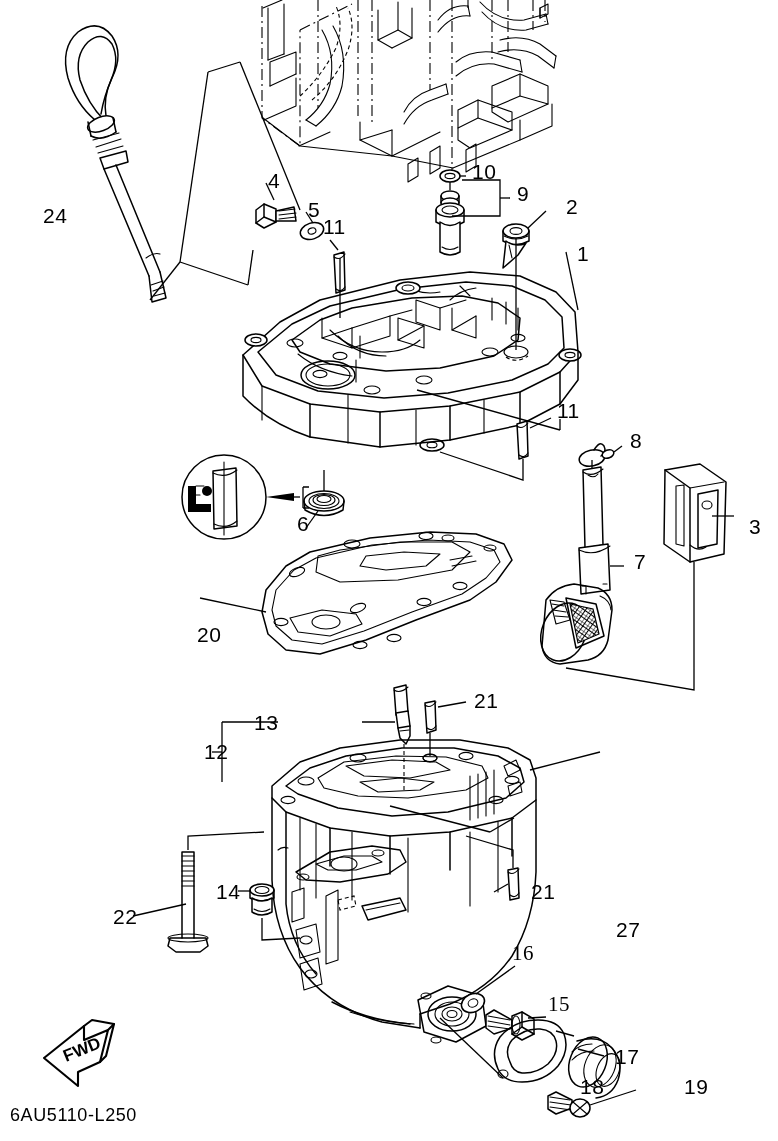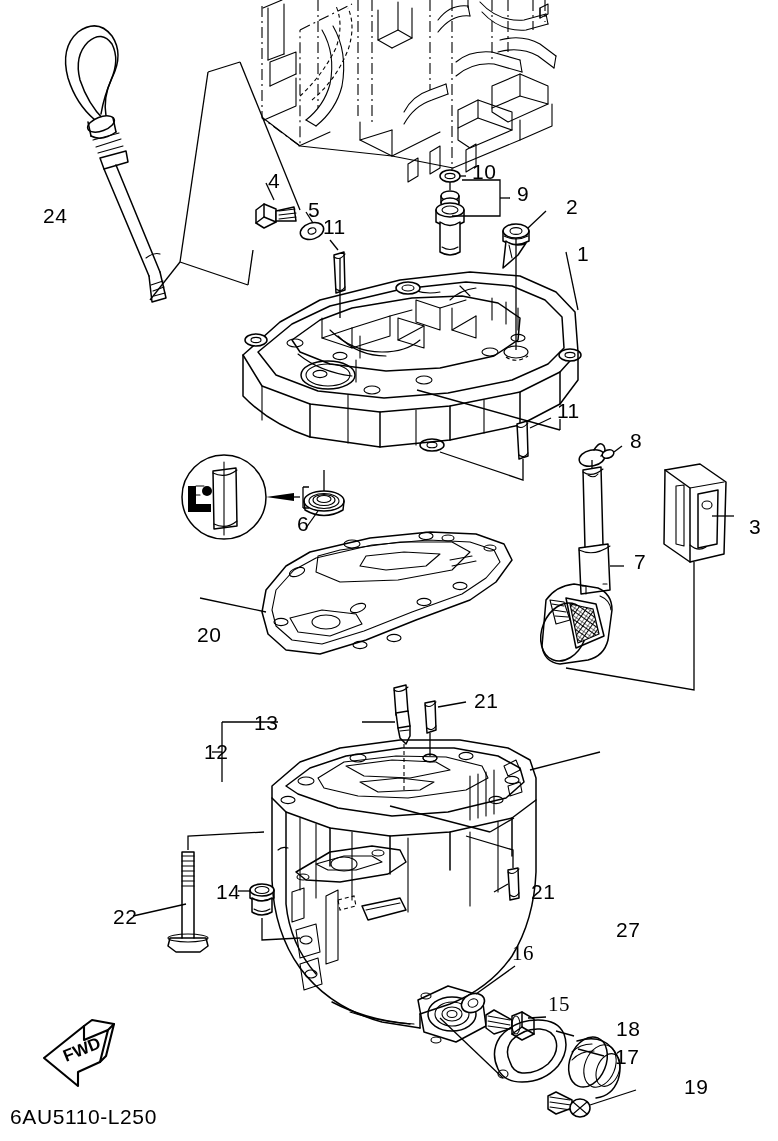--- a/index.html
+++ b/index.html
@@ -33,21 +33,21 @@
     letter-spacing: 0.5px;
     line-height: 1;
     white-space: nowrap;
     user-select: none;
   }
   #diagram-code {
     position: absolute;
     left: 10px;
     top: 1105px;
     font-family: "Liberation Sans", sans-serif;
-    font-size: 21px;
+    font-size: 18px;
     letter-spacing: 0.6px;
     color: #000000;
     white-space: nowrap;
   }
   .fwd-label {
     font-family: "Liberation Sans", sans-serif;
     font-size: 17px;
     font-weight: bold;
   }
 </style>
@@ -581,21 +581,21 @@
   <div class="callout" style="left:517px; top:183px;">9</div>
   <div class="callout" style="left:472px; top:161px;">10</div>
   <div class="callout" style="left:323px; top:216px;">11</div>
   <div class="callout" style="left:557px; top:400px;">11</div>
   <div class="callout" style="left:204px; top:741px;">12</div>
   <div class="callout" style="left:254px; top:712px;">13</div>
   <div class="callout" style="left:216px; top:881px;">14</div>
   <div class="callout" style="left:548px; top:994px;font-family:Liberation Serif, serif;">15</div>
   <div class="callout" style="left:512px; top:943px;font-family:Liberation Serif, serif;">16</div>
   <div class="callout" style="left:615px; top:1046px;">17</div>
-  <div class="callout" style="left:580px; top:1018px;margin-left:36px;">18</div>
+  <div class="callout" style="left:580px; top:1076px;">18</div>
   <div class="callout" style="left:644px; top:1076px;margin-left:40px;">19</div>
   <div class="callout" style="left:181px; top:624px;margin-left:16px;">20</div>
   <div class="callout" style="left:474px; top:690px;">21</div>
   <div class="callout" style="left:531px; top:881px;">21</div>
   <div class="callout" style="left:113px; top:906px;">22</div>
   <div class="callout" style="left:616px; top:919px;">27</div>
   <div class="callout" style="left:43px;  top:205px;">24</div>
 
   <div id="diagram-code">6AU5110-L250</div>
 

